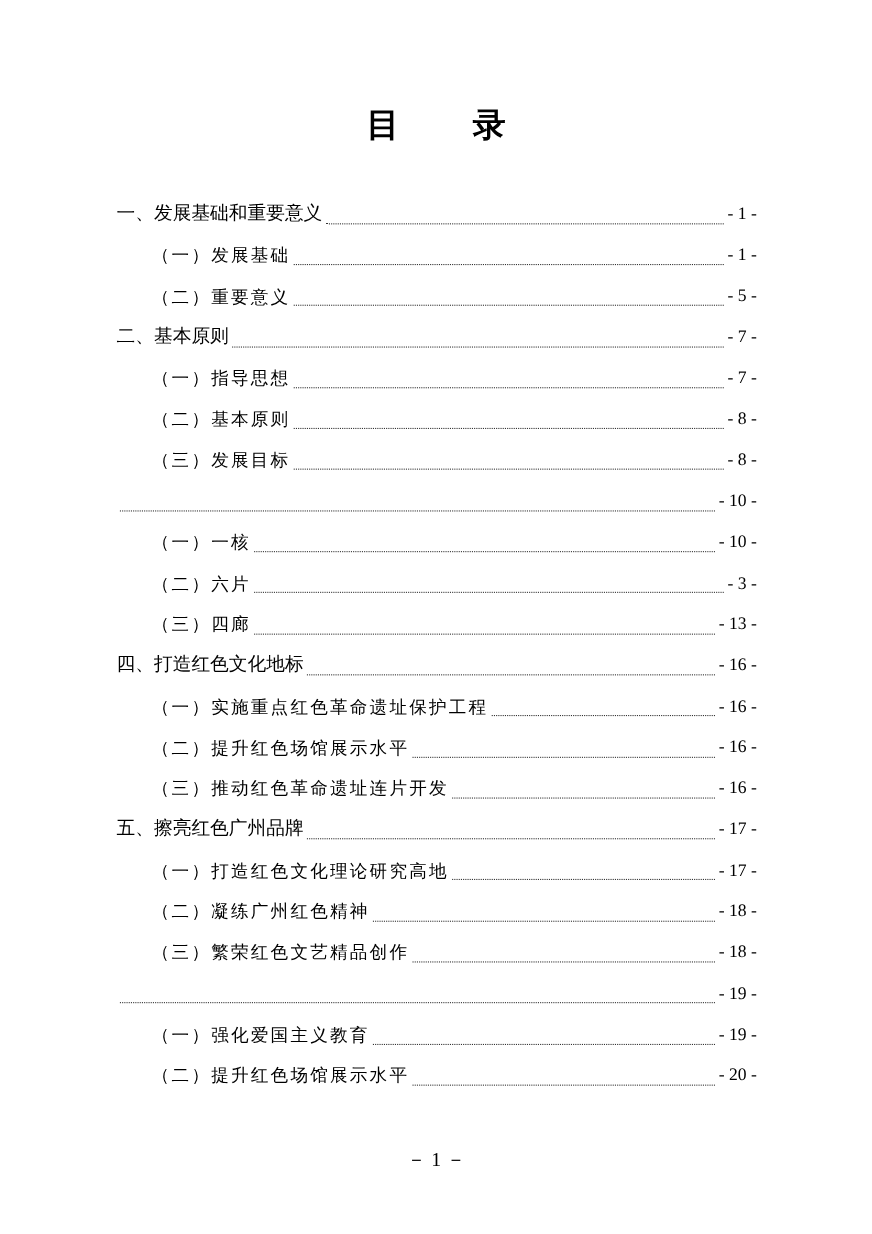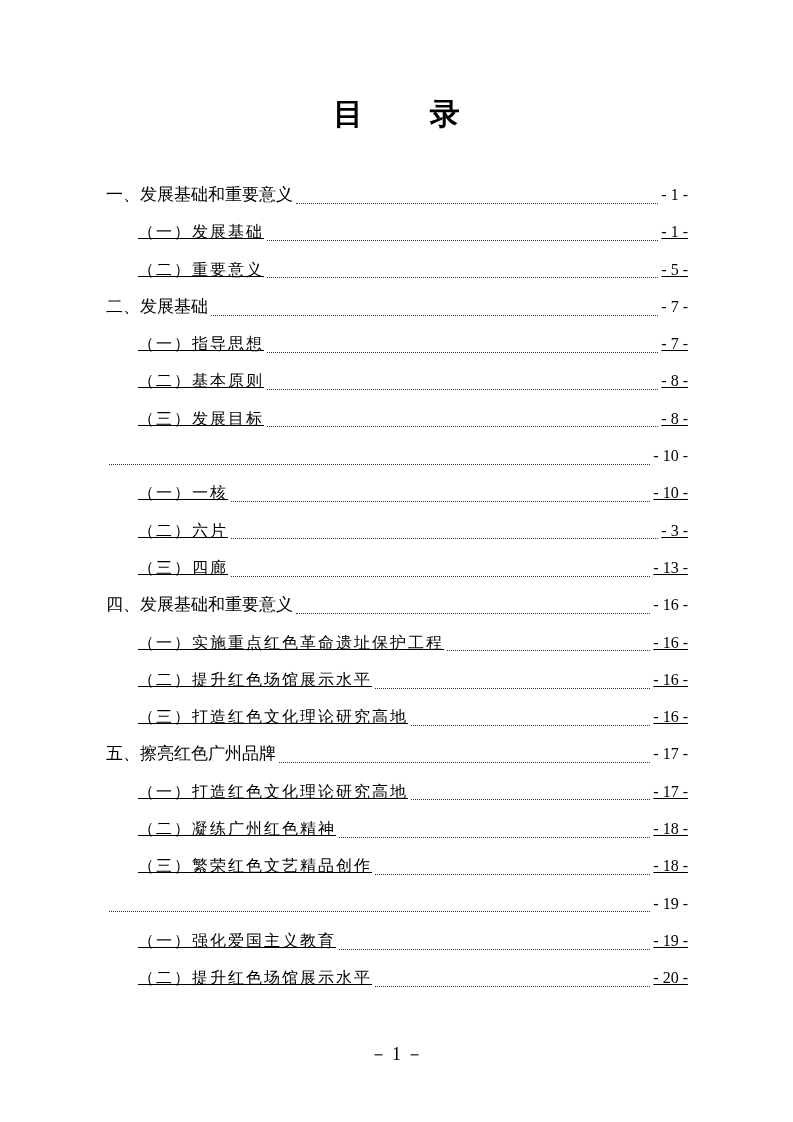--- a/index.html
+++ b/index.html
@@ -48,21 +48,20 @@
       white-space: nowrap;
     }
     .toc-row.level-1 {
       font-size: 17px;
       font-family: "DejaVu Sans", sans-serif;
     }
     .toc-row.level-2 {
       font-size: 16px;
       padding-left: 32px;
       font-family: "DejaVu Serif", serif;
-      text-decoration: underline;
     }
     .toc-row.level-2 .toc-label {
       letter-spacing: 2px;
     }
     .toc-label {
       flex: 0 0 auto;
     }
     .toc-leader {
       flex: 1 1 auto;
       overflow: hidden;
@@ -104,21 +103,21 @@
       <span class="toc-label">（一）发展基础</span>
       <span class="toc-leader"></span>
       <span class="toc-page">- 1 -</span>
     </div>
     <div class="toc-row level-2">
       <span class="toc-label">（二）重要意义</span>
       <span class="toc-leader"></span>
       <span class="toc-page">- 5 -</span>
     </div>
     <div class="toc-row level-1">
-      <span class="toc-label">二、发展基础</span>
+      <span class="toc-label">二、基本原则</span>
       <span class="toc-leader"></span>
       <span class="toc-page">- 7 -</span>
     </div>
     <div class="toc-row level-2">
       <span class="toc-label">（一）指导思想</span>
       <span class="toc-leader"></span>
       <span class="toc-page">- 7 -</span>
     </div>
     <div class="toc-row level-2">
       <span class="toc-label">（二）基本原则</span>
@@ -143,36 +142,36 @@
       <span class="toc-label">（二）六片</span>
       <span class="toc-leader"></span>
       <span class="toc-page">- 3 -</span>
     </div>
     <div class="toc-row level-2">
       <span class="toc-label">（三）四廊</span>
       <span class="toc-leader"></span>
       <span class="toc-page">- 13 -</span>
     </div>
     <div class="toc-row level-1">
-      <span class="toc-label">四、发展基础和重要意义</span>
+      <span class="toc-label">四、打造红色文化地标</span>
       <span class="toc-leader"></span>
       <span class="toc-page">- 16 -</span>
     </div>
     <div class="toc-row level-2">
       <span class="toc-label">（一）实施重点红色革命遗址保护工程</span>
       <span class="toc-leader"></span>
       <span class="toc-page">- 16 -</span>
     </div>
     <div class="toc-row level-2">
       <span class="toc-label">（二）提升红色场馆展示水平</span>
       <span class="toc-leader"></span>
       <span class="toc-page">- 16 -</span>
     </div>
     <div class="toc-row level-2">
-      <span class="toc-label">（三）打造红色文化理论研究高地</span>
+      <span class="toc-label">（三）推动红色革命遗址连片开发</span>
       <span class="toc-leader"></span>
       <span class="toc-page">- 16 -</span>
     </div>
     <div class="toc-row level-1">
       <span class="toc-label">五、擦亮红色广州品牌</span>
       <span class="toc-leader"></span>
       <span class="toc-page">- 17 -</span>
     </div>
     <div class="toc-row level-2">
       <span class="toc-label">（一）打造红色文化理论研究高地</span>

